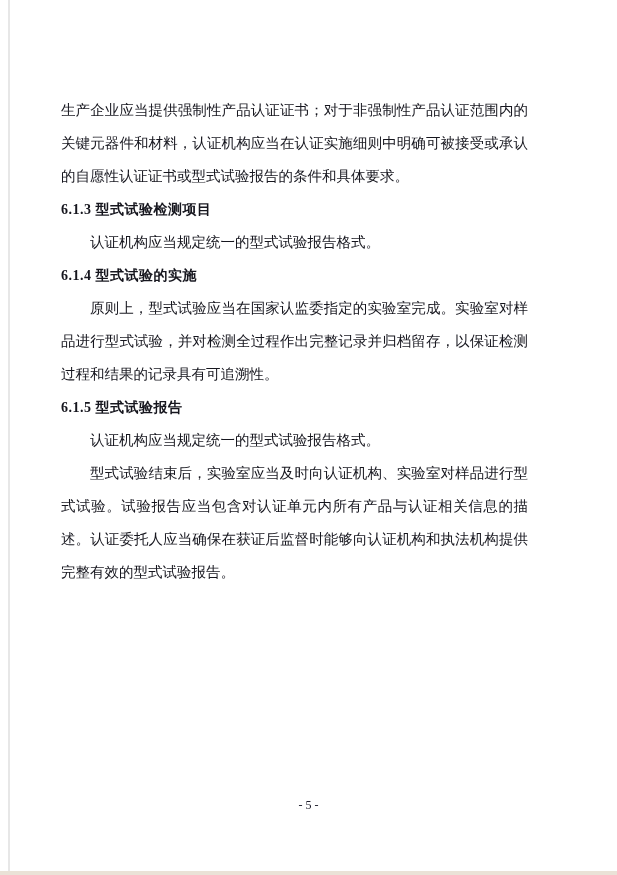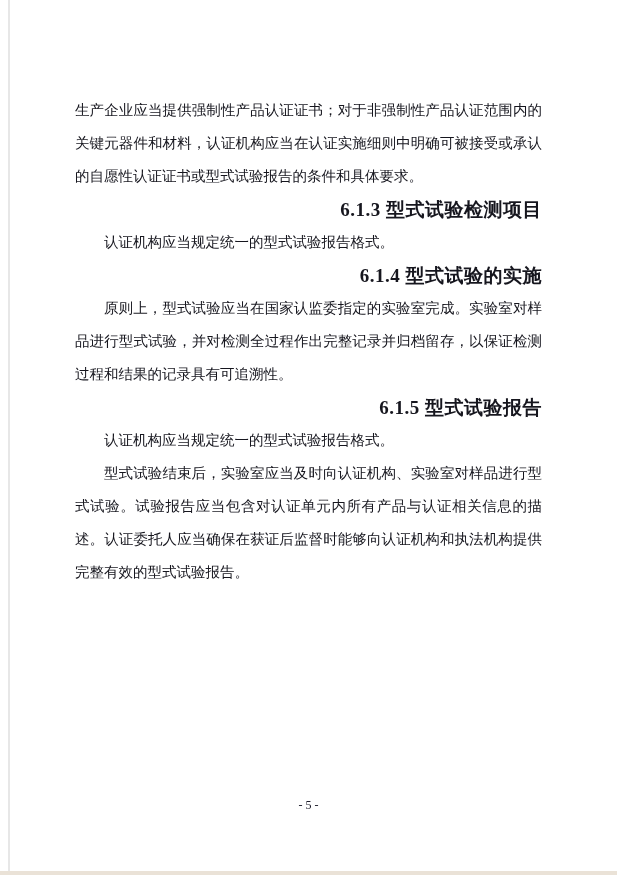--- a/index.html
+++ b/index.html
@@ -29,41 +29,41 @@
   .bottom-edge {
     position: absolute;
     left: 0;
     bottom: 0;
     width: 100%;
     height: 4px;
     background: #eae2d7;
   }
   .content {
     position: absolute;
-    left: 75px;
+    left: 61px;
     top: 94px;
     width: 467px;
     font-size: 14.5px;
     line-height: 33px;
     text-align: justify;
     text-justify: inter-ideograph;
   }
   .content p {
     margin: 0;
     text-indent: 2em;
   }
   .content p.no-indent {
     text-indent: 0;
   }
   .content h2 {
     margin: 0;
-    font-size: 19px;
+    font-size: 14px;
     font-weight: bold;
     line-height: 33px;
-    text-align: right;
+    text-align: left;
     text-indent: 0;
     letter-spacing: 0.5px;
   }
   .page-number {
     position: absolute;
     top: 798px;
     left: 75px;
     width: 467px;
     text-align: center;
     font-size: 12px;

